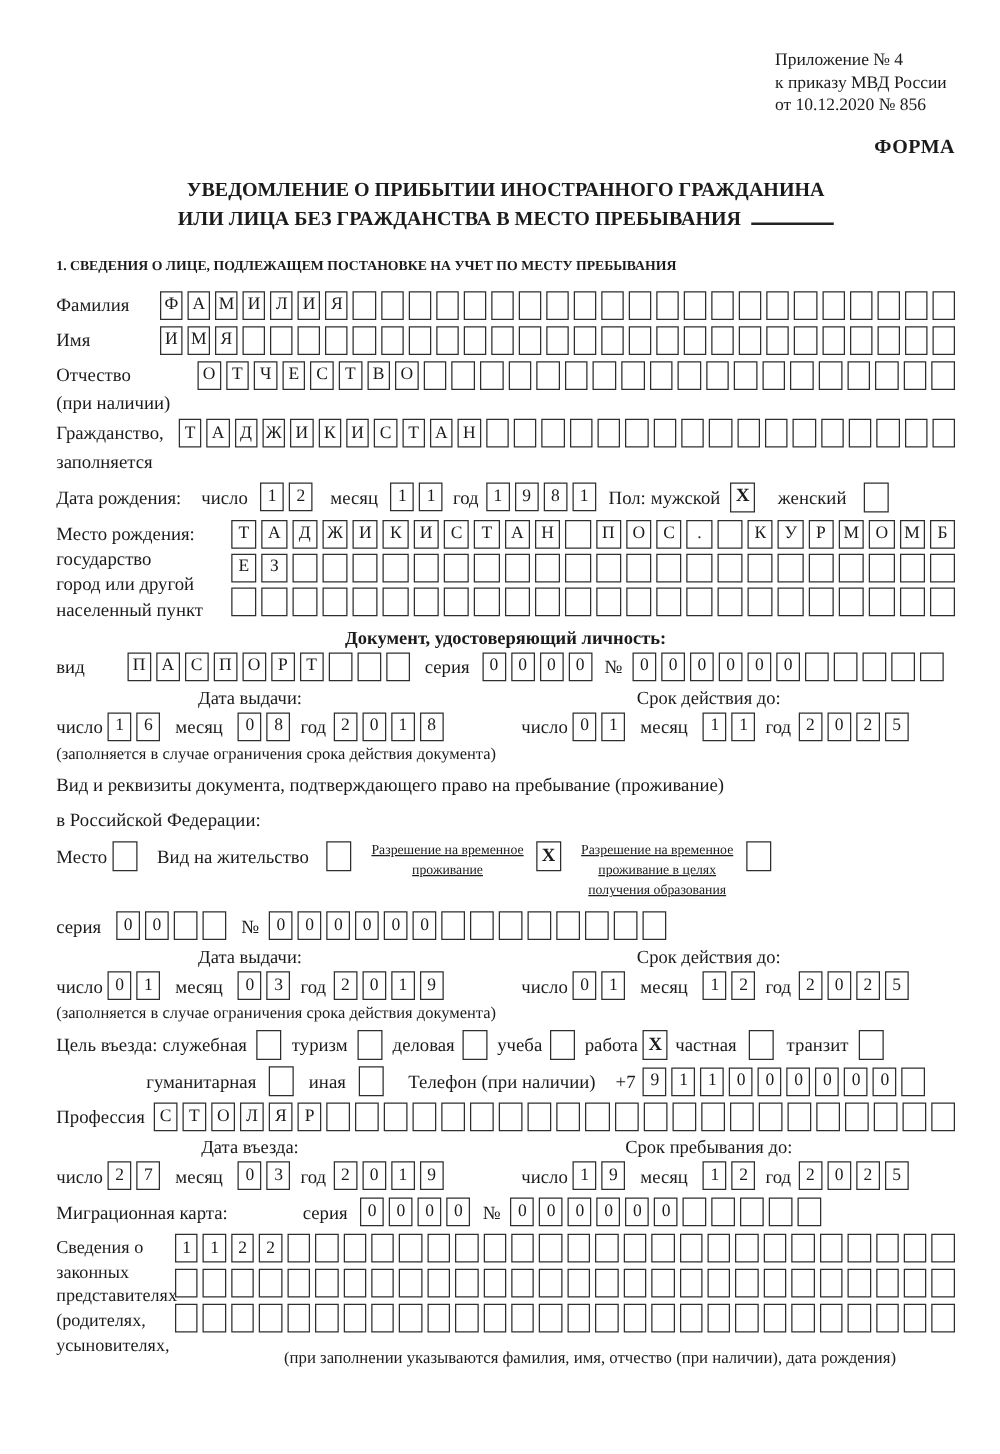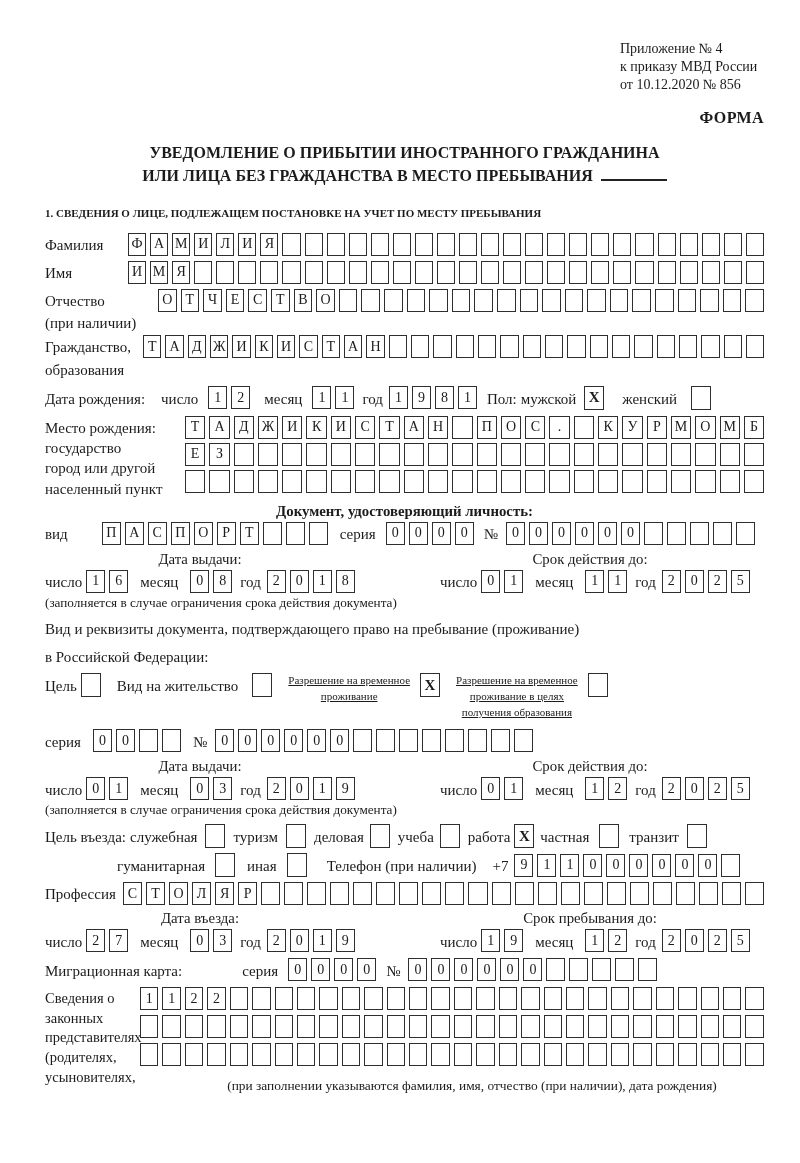--- a/index.html
+++ b/index.html
@@ -41,21 +41,21 @@
   .box { width: 20px; height: 24px; font-size: 15px; font-weight: bold; }
 
   .mt2{margin-top:2px}.mt4{margin-top:4px}.mt5{margin-top:5px}.mt6{margin-top:6px}
   .mt8{margin-top:8px}.mt14{margin-top:14px}
   .ml4{margin-left:4px}.ml6{margin-left:6px}.ml8{margin-left:8px}.ml10{margin-left:10px}
   .ml12{margin-left:12px}.ml14{margin-left:14px}.ml16{margin-left:16px}.ml18{margin-left:18px}
   .ml20{margin-left:20px}.ml34{margin-left:34px}.ml60{margin-left:60px}.ml72{margin-left:72px}
 
   .center-bold { text-align: center; font-weight: bold; font-size: 14.8px; }
 
-  .dates-block { display: flex; gap: 23px; }
+  .dates-block { display: flex; }
   .dcol1 { width: 372px; }
   .dcol2 { width: 300px; }
   .date-head { text-align: center; font-size: 14.8px; }
   .dc1-head { width: 310px; }
   .date-line { display: flex; align-items: center; margin-top: 2px; }
   .note { font-size: 13.2px; text-align: left; padding-right: 2px; margin-top: 2px; }
 
   .res-options { display: flex; align-items: flex-start; margin-top: 6px; }
   .opt { display: inline-flex; align-items: center; }
   .opt-stack { display: inline-flex; align-items: flex-start; }
@@ -185,21 +185,21 @@
         <span class="cell"></span>
         <span class="cell"></span>
         <span class="cell"></span>
         <span class="cell"></span>
       </div>
   </div>
 
   <div class="frow mt2">
     <div class="flabel w98">
       <div>Гражданство,</div>
-      <div class="lbl2">образования</div>
+      <div class="lbl2">заполняется</div>
     </div>
     <div class="cells-fill">
         <span class="cell">Т</span>
         <span class="cell">А</span>
         <span class="cell">Д</span>
         <span class="cell">Ж</span>
         <span class="cell">И</span>
         <span class="cell">К</span>
         <span class="cell">И</span>
         <span class="cell">С</span>
@@ -426,21 +426,21 @@
       </div>
     </div>
   </div>
   <div class="note">(заполняется в случае ограничения срока действия документа)</div>
 
   <div class="flabel mt6">Вид и реквизиты документа, подтверждающего право на пребывание (проживание)</div>
   <div class="flabel mt6">в Российской Федерации:</div>
 
   <div class="res-options">
     <span class="opt">
-      <span class="flabel">Цель</span>
+      <span class="flabel">Место</span>
       <span class="box ml4"></span>
     </span>
     <span class="opt ml16">
       <span class="flabel">Вид на жительство</span>
       <span class="box ml14"></span>
     </span>
     <span class="opt-stack ml16">
       <span class="opt-lines">
         <div>Разрешение на временное</div>
         <div>проживание</div>

